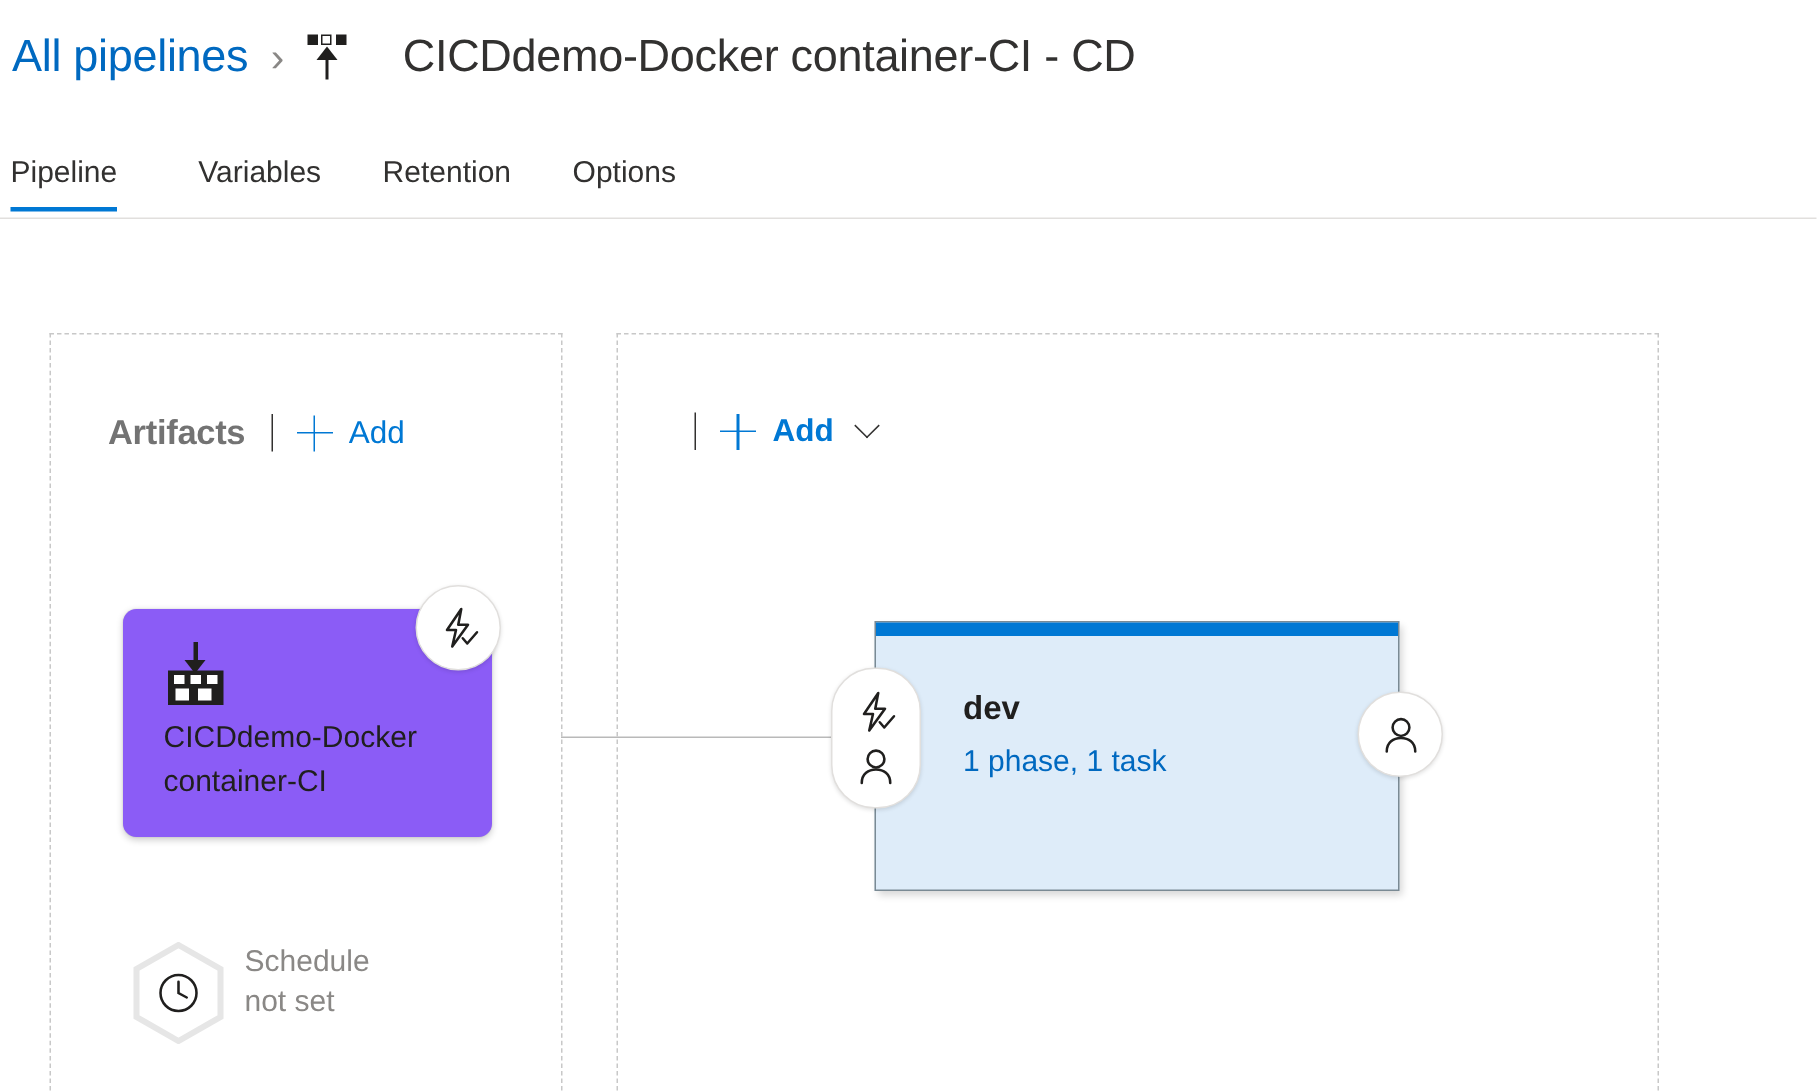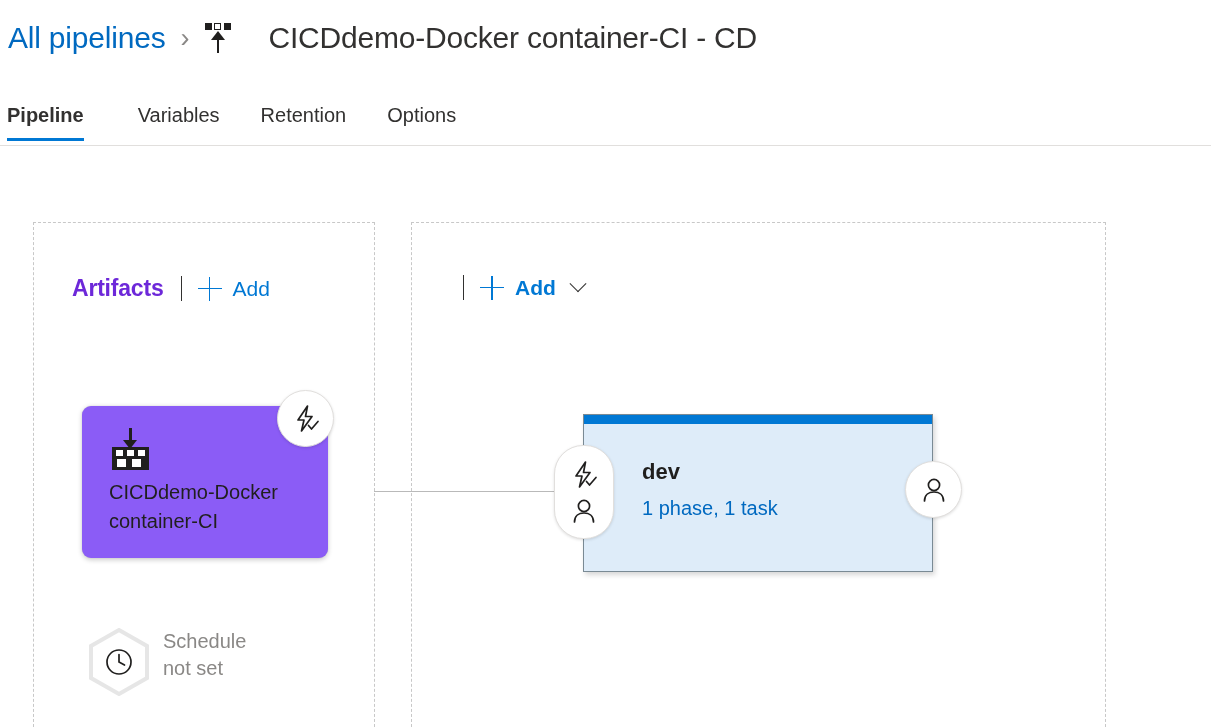--- a/index.html
+++ b/index.html
@@ -112,21 +112,21 @@
     margin-right: 15px;
     height: 100%;
     box-sizing: border-box;
     display: flex;
     align-items: flex-start;
     cursor: pointer;
     white-space: nowrap;
   }
   .tab:first-child { padding-left: 0; margin-right: 28px; }
   .tab .tab-label { line-height: 30px; }
-  .tab.active .tab-label { font-weight: bold; }
+  .tab.active .tab-label { font-weight: normal; }
   .tab.active::after {
     content: "";
     position: absolute;
     left: 0;
     right: 13px;
     bottom: 4px;
     height: 3px;
     background: #0078d4;
   }
   .tab .chev {
@@ -163,21 +163,21 @@
 
   .pane-header {
     position: absolute;
     display: flex;
     align-items: center;
     white-space: nowrap;
   }
   .pane-header .title {
     font-size: 23px;
     font-weight: bold;
-    color: #6d28d9;
+    color: #737373;
     letter-spacing: -0.2px;
   }
   .pane-header .divider {
     width: 1px;
     height: 25px;
     background: #323130;
     margin: 0 16px 0 17px;
   }
   .plus {
     position: relative;
@@ -317,21 +317,21 @@
   
   .person { position: relative; width: 28px; height: 28px; }
   .person svg { display: block; }
 
   
   .env-card {
     position: absolute;
     left: 583px;
     top: 414px;
     width: 350px;
-    height: 158px;
+    height: 180px;
     background: #deecf9;
     border: 1px solid #7a8a94;
     box-sizing: border-box;
     box-shadow: 2px 3px 5px rgba(0,0,0,0.16);
     cursor: pointer;
   }
   .env-topbar {
     position: absolute;
     left: 0;
     top: 0;

